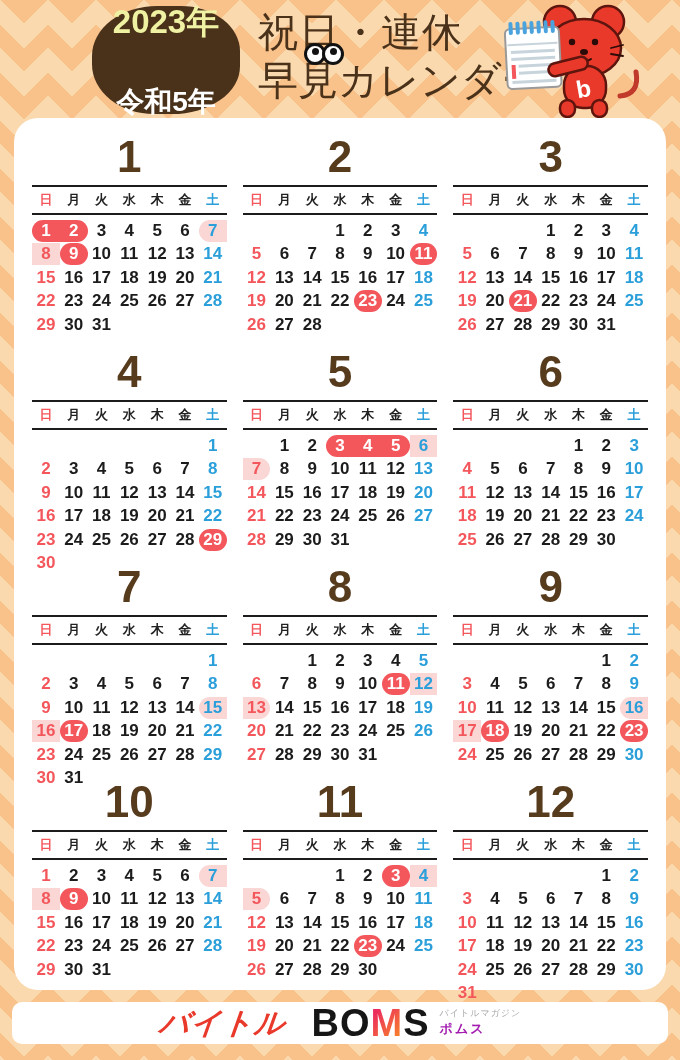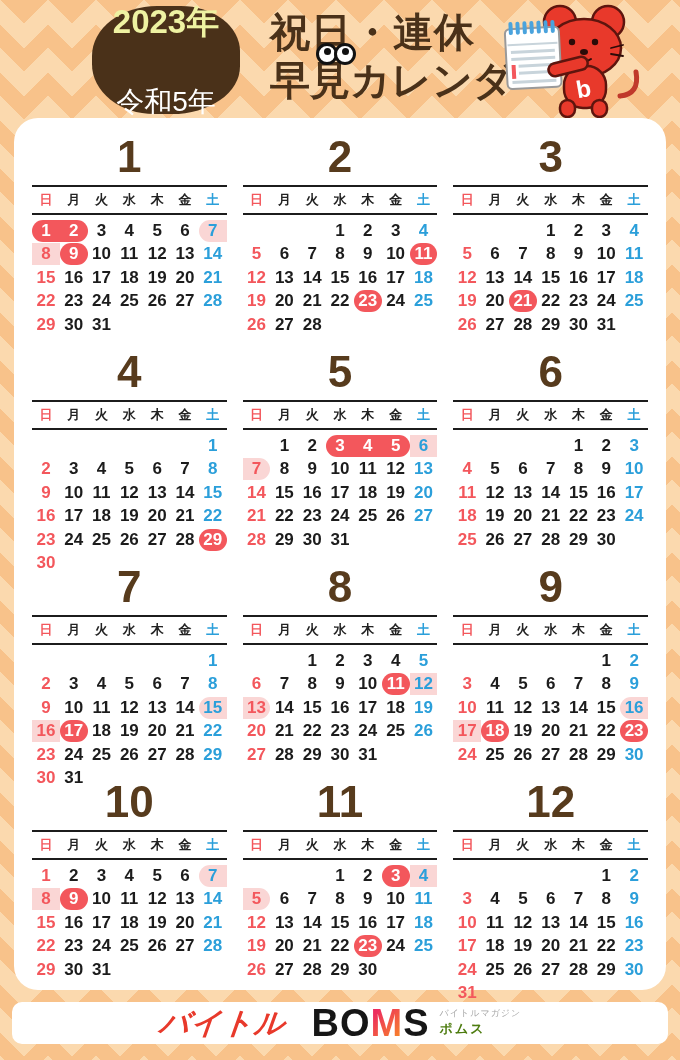--- a/index.html
+++ b/index.html
@@ -15,22 +15,22 @@
     background-position:24px 0,24px 0,0 0,0 0;
     background-size:48px 48px;
   }
   .header{position:absolute;left:0;top:0;width:680px;height:118px;}
   .badge{
     position:absolute;left:92px;top:6px;width:148px;height:108px;
     background:#4a3119;border-radius:44% 40% 46% 42% / 46% 42% 44% 46%;
     display:flex;flex-direction:column;align-items:center;justify-content:center;gap:8px;
   }
   .badge-year{color:#eef2a2;font-size:33px;font-weight:bold;line-height:1;}
-  .badge-era{color:#ffffff;font-size:28px;font-weight:normal;line-height:1;margin-top:42px;}
-  .title{position:absolute;left:270px;top:8px;color:#4a3119;font-weight:bold;}
+  .badge-era{color:#ffffff;font-size:28px;font-weight:bold;line-height:1;margin-top:42px;}
+  .title{position:absolute;left:258px;top:8px;color:#4a3119;font-weight:normal;}
   .title-line1{font-size:40px;line-height:1.2;letter-spacing:1px;}
   .title-line2{font-size:40px;line-height:1.2;letter-spacing:0px;position:relative;}
   .kana-eyes{position:absolute;top:-13px;left:46px;display:flex;}
   .kana-eye{width:16px;height:16px;background:#fff;border:3px solid #111;border-radius:50%;position:relative;}
   .kana-eye + .kana-eye{margin-left:-4px;}
   .kana-eye::after{content:'';position:absolute;width:7px;height:7px;background:#111;border-radius:50%;top:2px;left:5px;}
   .mascot{position:absolute;right:14px;top:4px;}
 
   .panel{
     position:absolute;left:14px;top:118px;width:652px;height:872px;
@@ -59,21 +59,21 @@
   .footer-bar{
     position:absolute;left:12px;top:1002px;width:656px;height:42px;background:#fff;border-radius:10px;
     display:flex;align-items:center;justify-content:center;gap:26px;
   }
   .baitoru-logo{font-size:30px;font-weight:bold;font-style:italic;color:#e8392b;transform:skewX(-6deg);letter-spacing:1px;}
   .boms-wrap{display:flex;align-items:center;gap:10px;}
   .boms-logo{font-size:38px;font-weight:bold;color:#161616;letter-spacing:1px;display:flex;}
   .boms-m{background:linear-gradient(135deg,#ec2d5e 20%,#f8832a 85%);-webkit-background-clip:text;background-clip:text;color:transparent;}
   .mag-text{display:flex;flex-direction:column;line-height:1.25;}
   .mag-line1{font-size:9px;color:#a6a6a6;letter-spacing:1px;font-family:Liberation Mono, monospace;}
-  .mag-line2{font-size:13px;font-weight:bold;color:#4d7c0f;letter-spacing:2px;}
+  .mag-line2{font-size:13px;font-weight:bold;color:#a21caf;letter-spacing:2px;}
 </style>
 </head>
 <body>
 
 <div class="header">
   <div class="badge">
     <div class="badge-year">2023年</div>
     <div class="badge-era">令和5年</div>
   </div>
   <div class="title">

